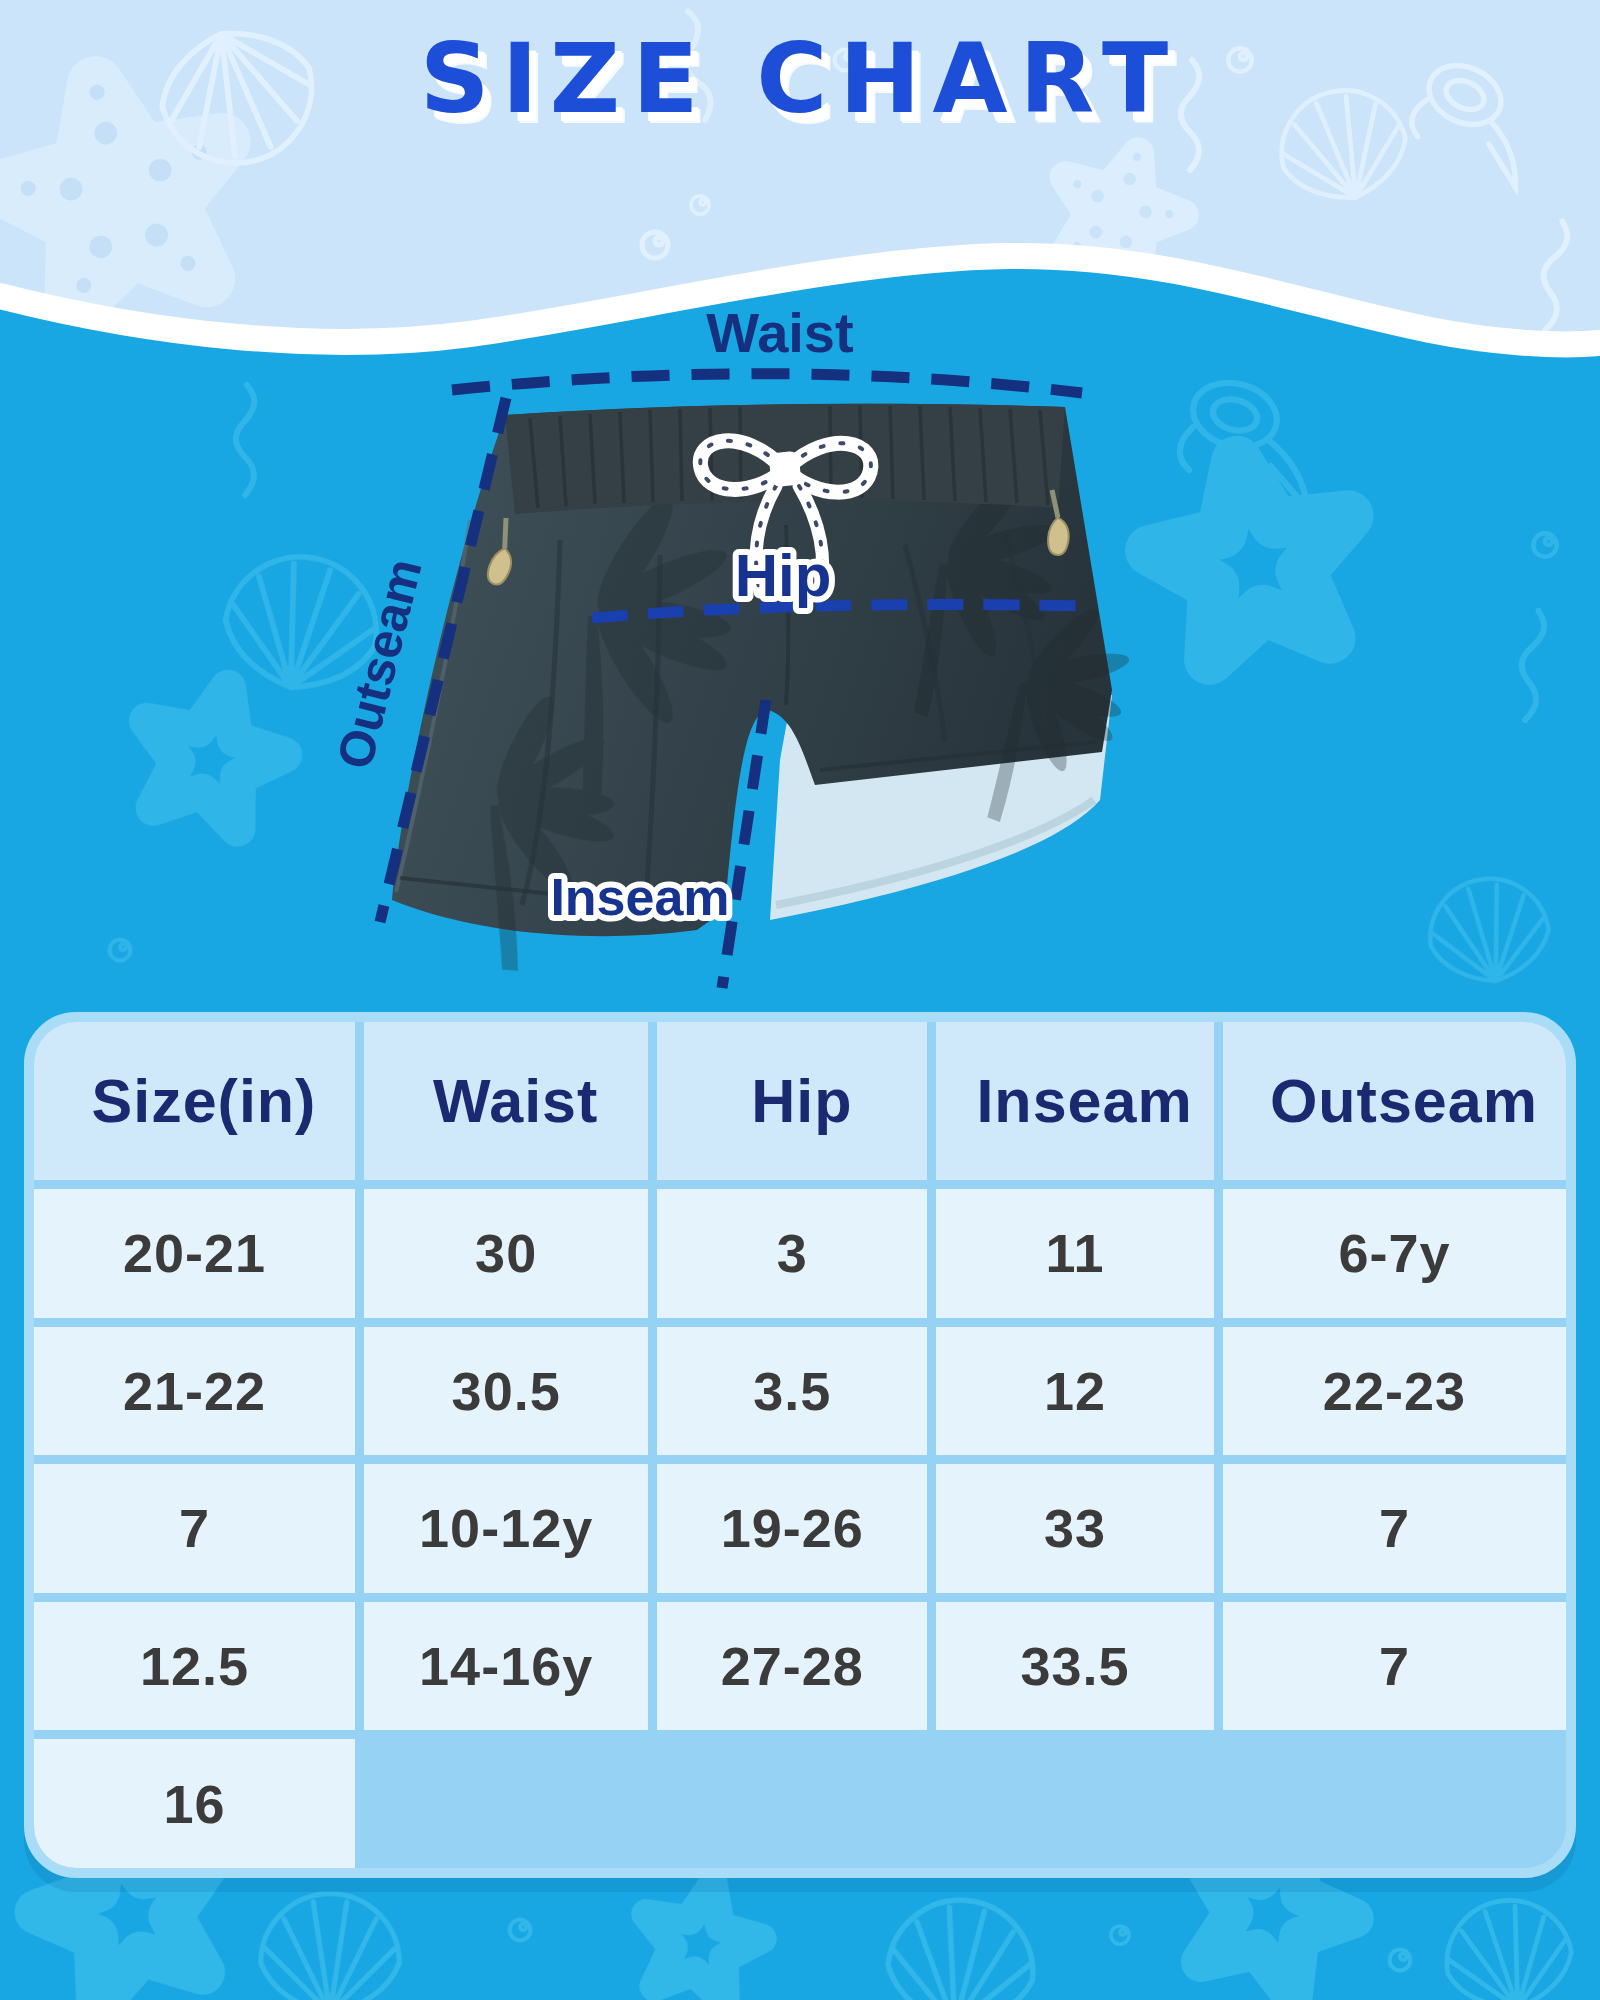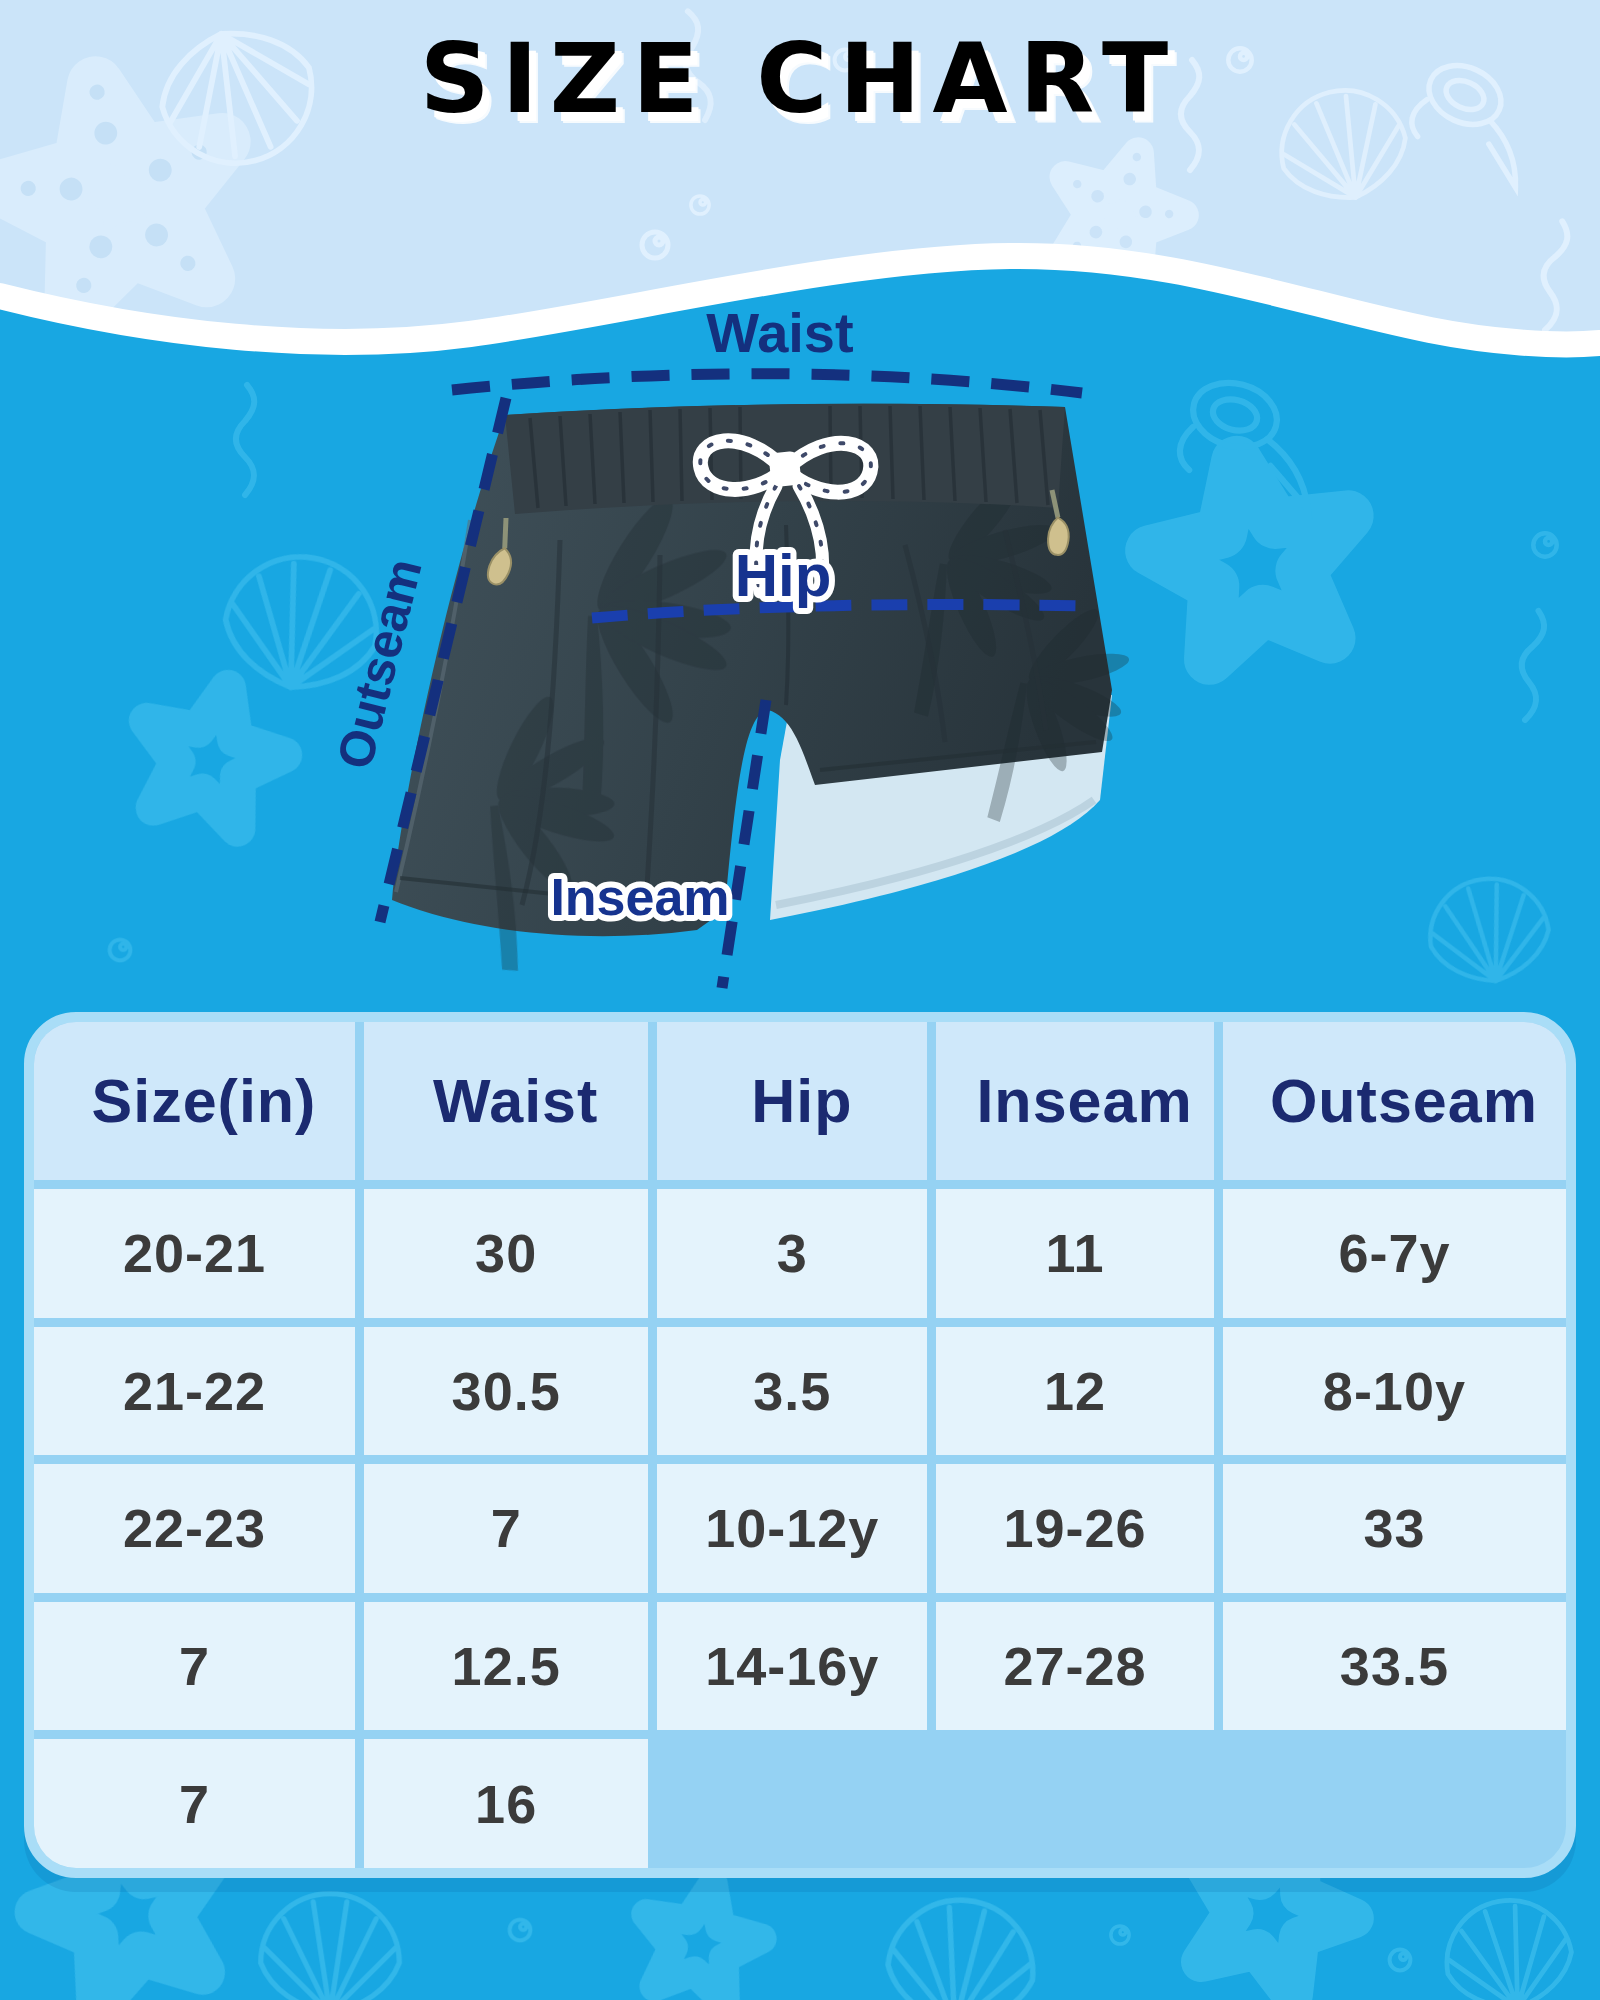--- a/index.html
+++ b/index.html
@@ -1,21 +1,21 @@
 <!DOCTYPE html>
 <html><head>
 <meta charset="utf-8">
 <style>
   html,body{margin:0;padding:0;background:#9fc9e8;}
   .page{position:relative;width:1600px;height:2000px;overflow:hidden;
         background:#cbe4f9;font-family:"Liberation Sans",sans-serif;}
   .scene{position:absolute;left:0;top:0;width:1600px;height:2000px;display:block;}
   .title{position:absolute;left:0;top:22px;width:100%;text-align:center;
          font-family:"DejaVu Sans",sans-serif;font-weight:bold;
-         font-size:97px;letter-spacing:12px;color:#000000;
+         font-size:97px;letter-spacing:12px;color:#1d4ed8;
          text-shadow:7px 9px 0 #ffffff, 9px 11px 0 rgba(255,255,255,.85);
          user-select:none;}
   .size-table{position:absolute;left:24px;top:1012px;width:1552px;height:866px;
          box-sizing:border-box;border:10px solid #a9ddf7;border-radius:52px;
          background:#95d2f3;display:grid;gap:9px;overflow:hidden;
          grid-template-columns:333fr 295fr 280fr 288fr 356fr;
          grid-template-rows:158px 1fr 1fr 1fr 1fr 1fr;
          box-shadow:0 14px 0 rgba(10,100,160,.18);}
   .cell{display:flex;align-items:center;justify-content:center;}
   .th{background:#cfe8fa;color:#1b2a70;font-weight:bold;font-size:61px;letter-spacing:1px;padding-left:19px;}
@@ -276,21 +276,20 @@
     <div class="cell td">30</div>
     <div class="cell td">3</div>
     <div class="cell td">11</div>
 
     <div class="cell td">6-7y</div>
     <div class="cell td">21-22</div>
     <div class="cell td">30.5</div>
     <div class="cell td">3.5</div>
     <div class="cell td">12</div>
 
-    <div class="cell td">8-10y</div>
     <div class="cell td">22-23</div>
     <div class="cell td">7</div>
 
     <div class="cell td">10-12y</div>
     <div class="cell td">19-26</div>
     <div class="cell td">33</div>
     <div class="cell td">7</div>
     <div class="cell td">12.5</div>
 
     <div class="cell td">14-16y</div>

